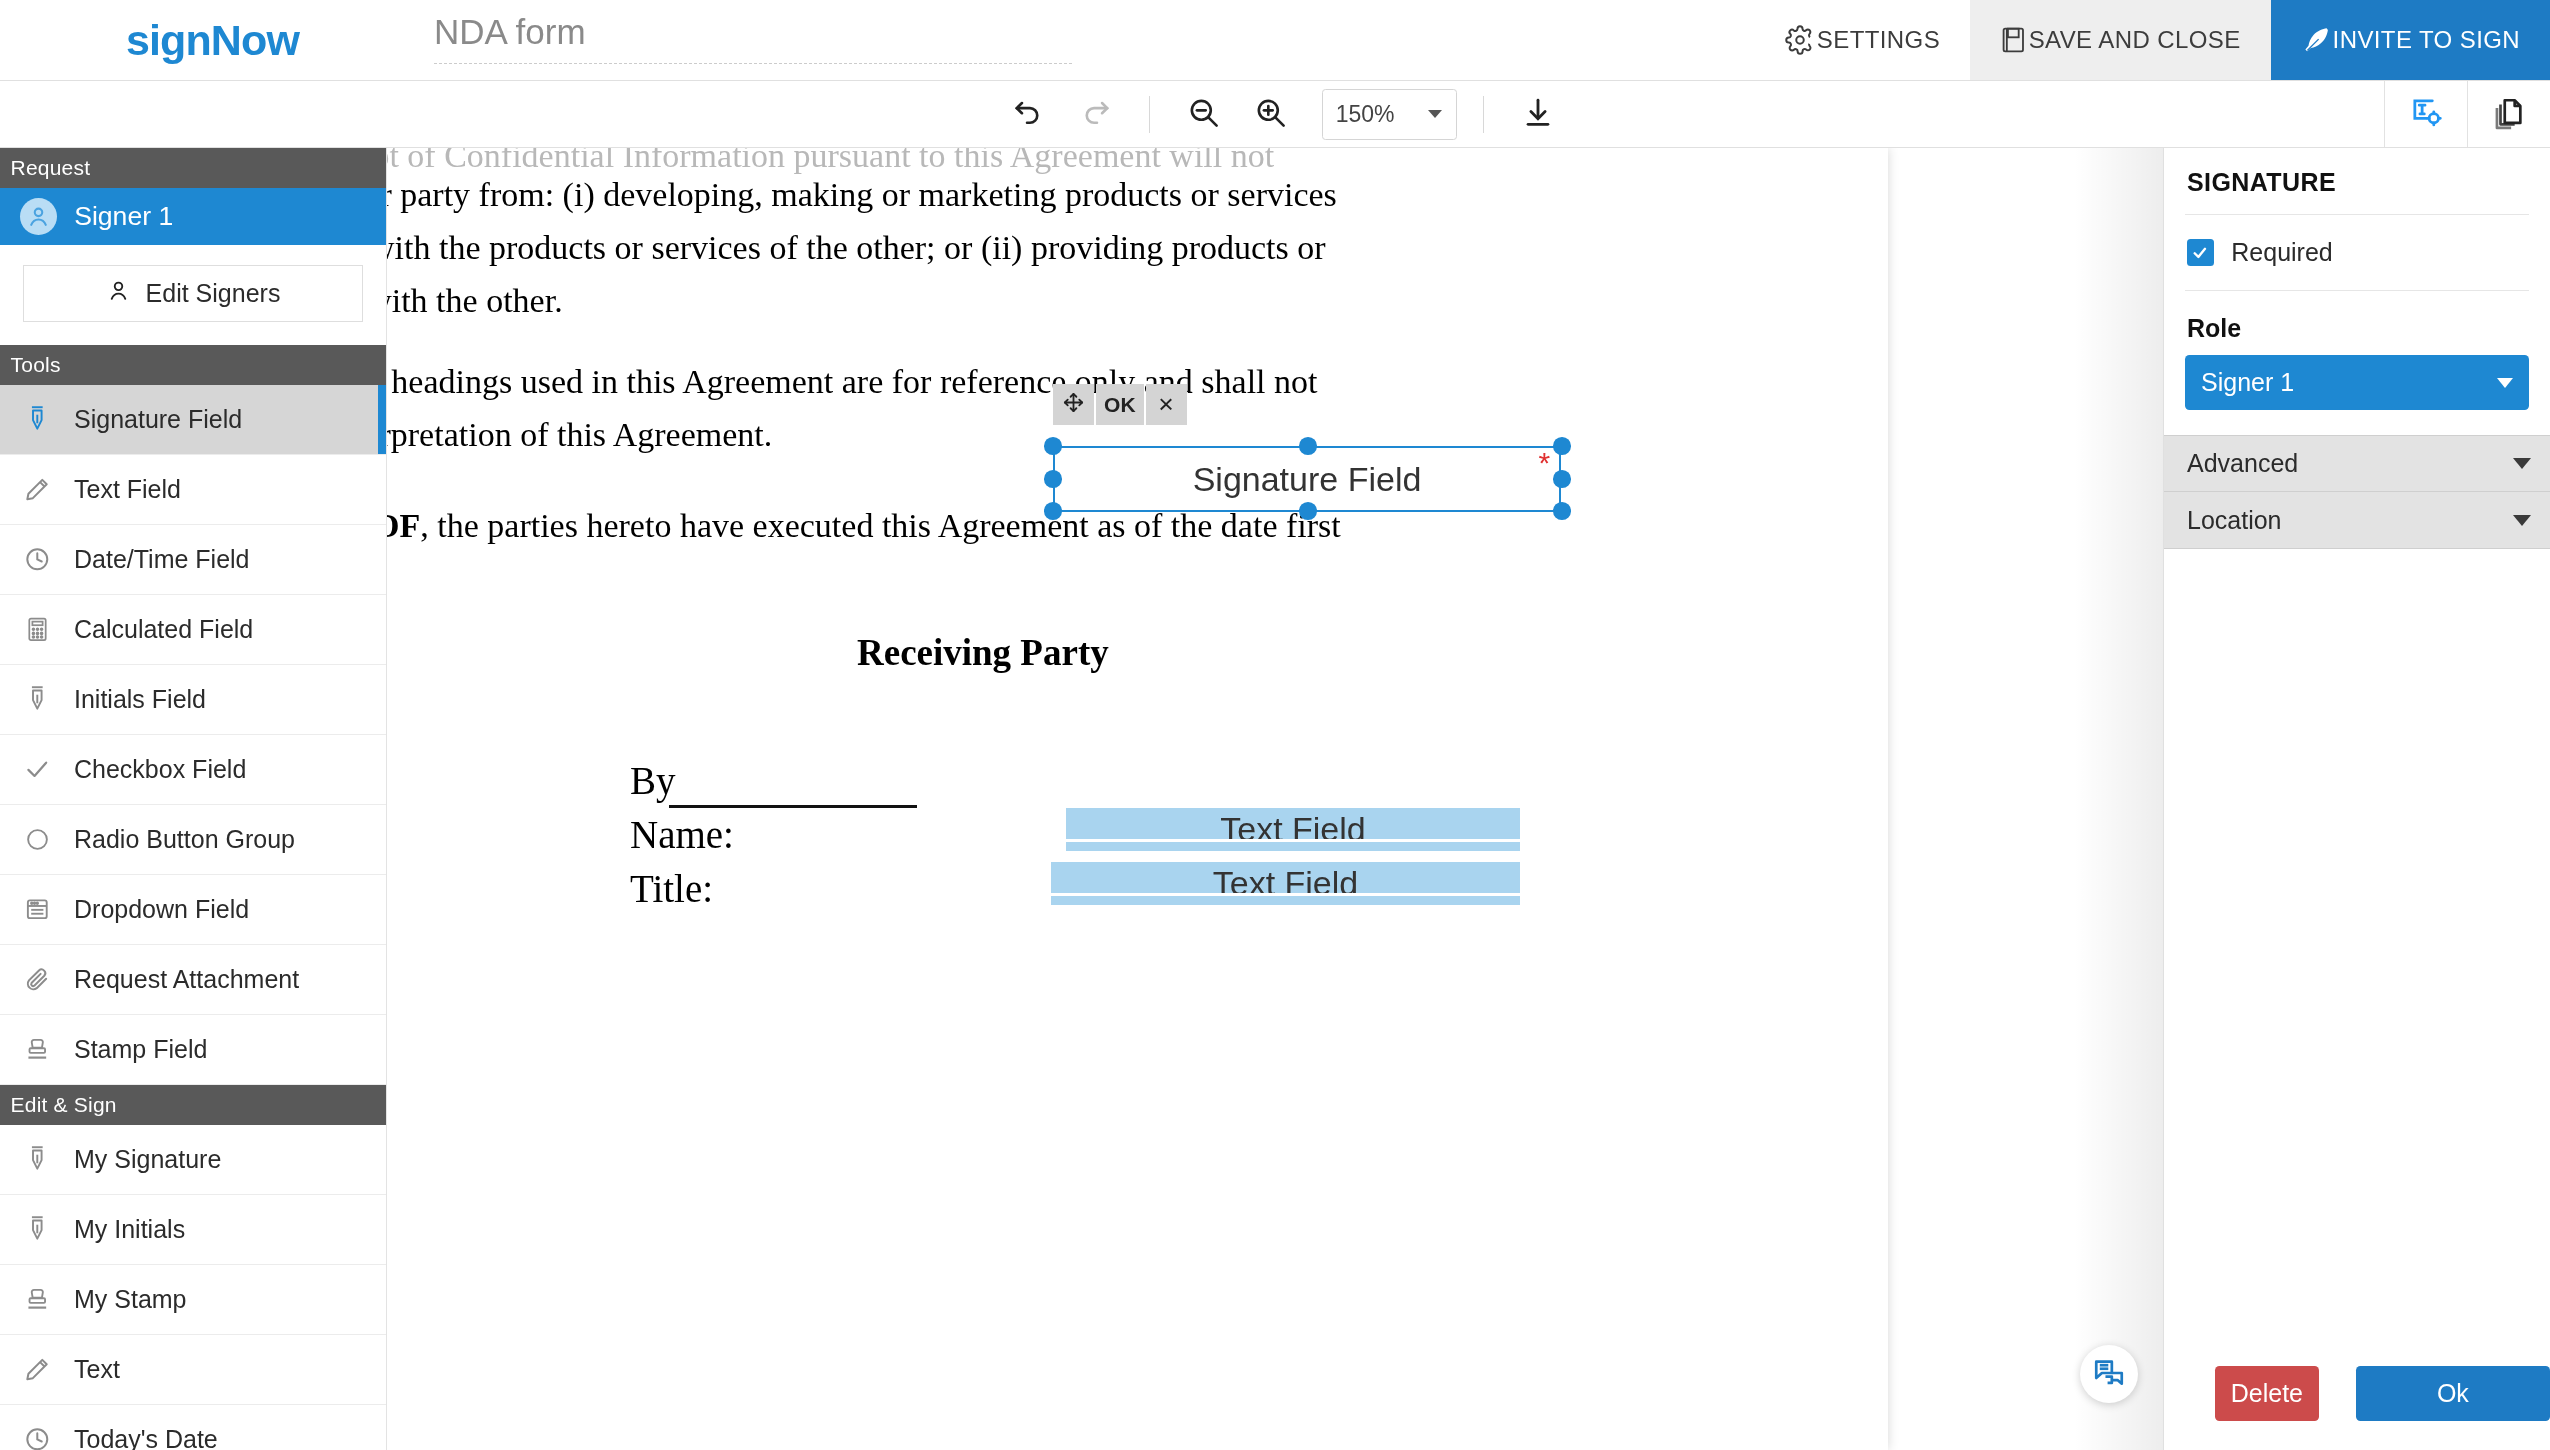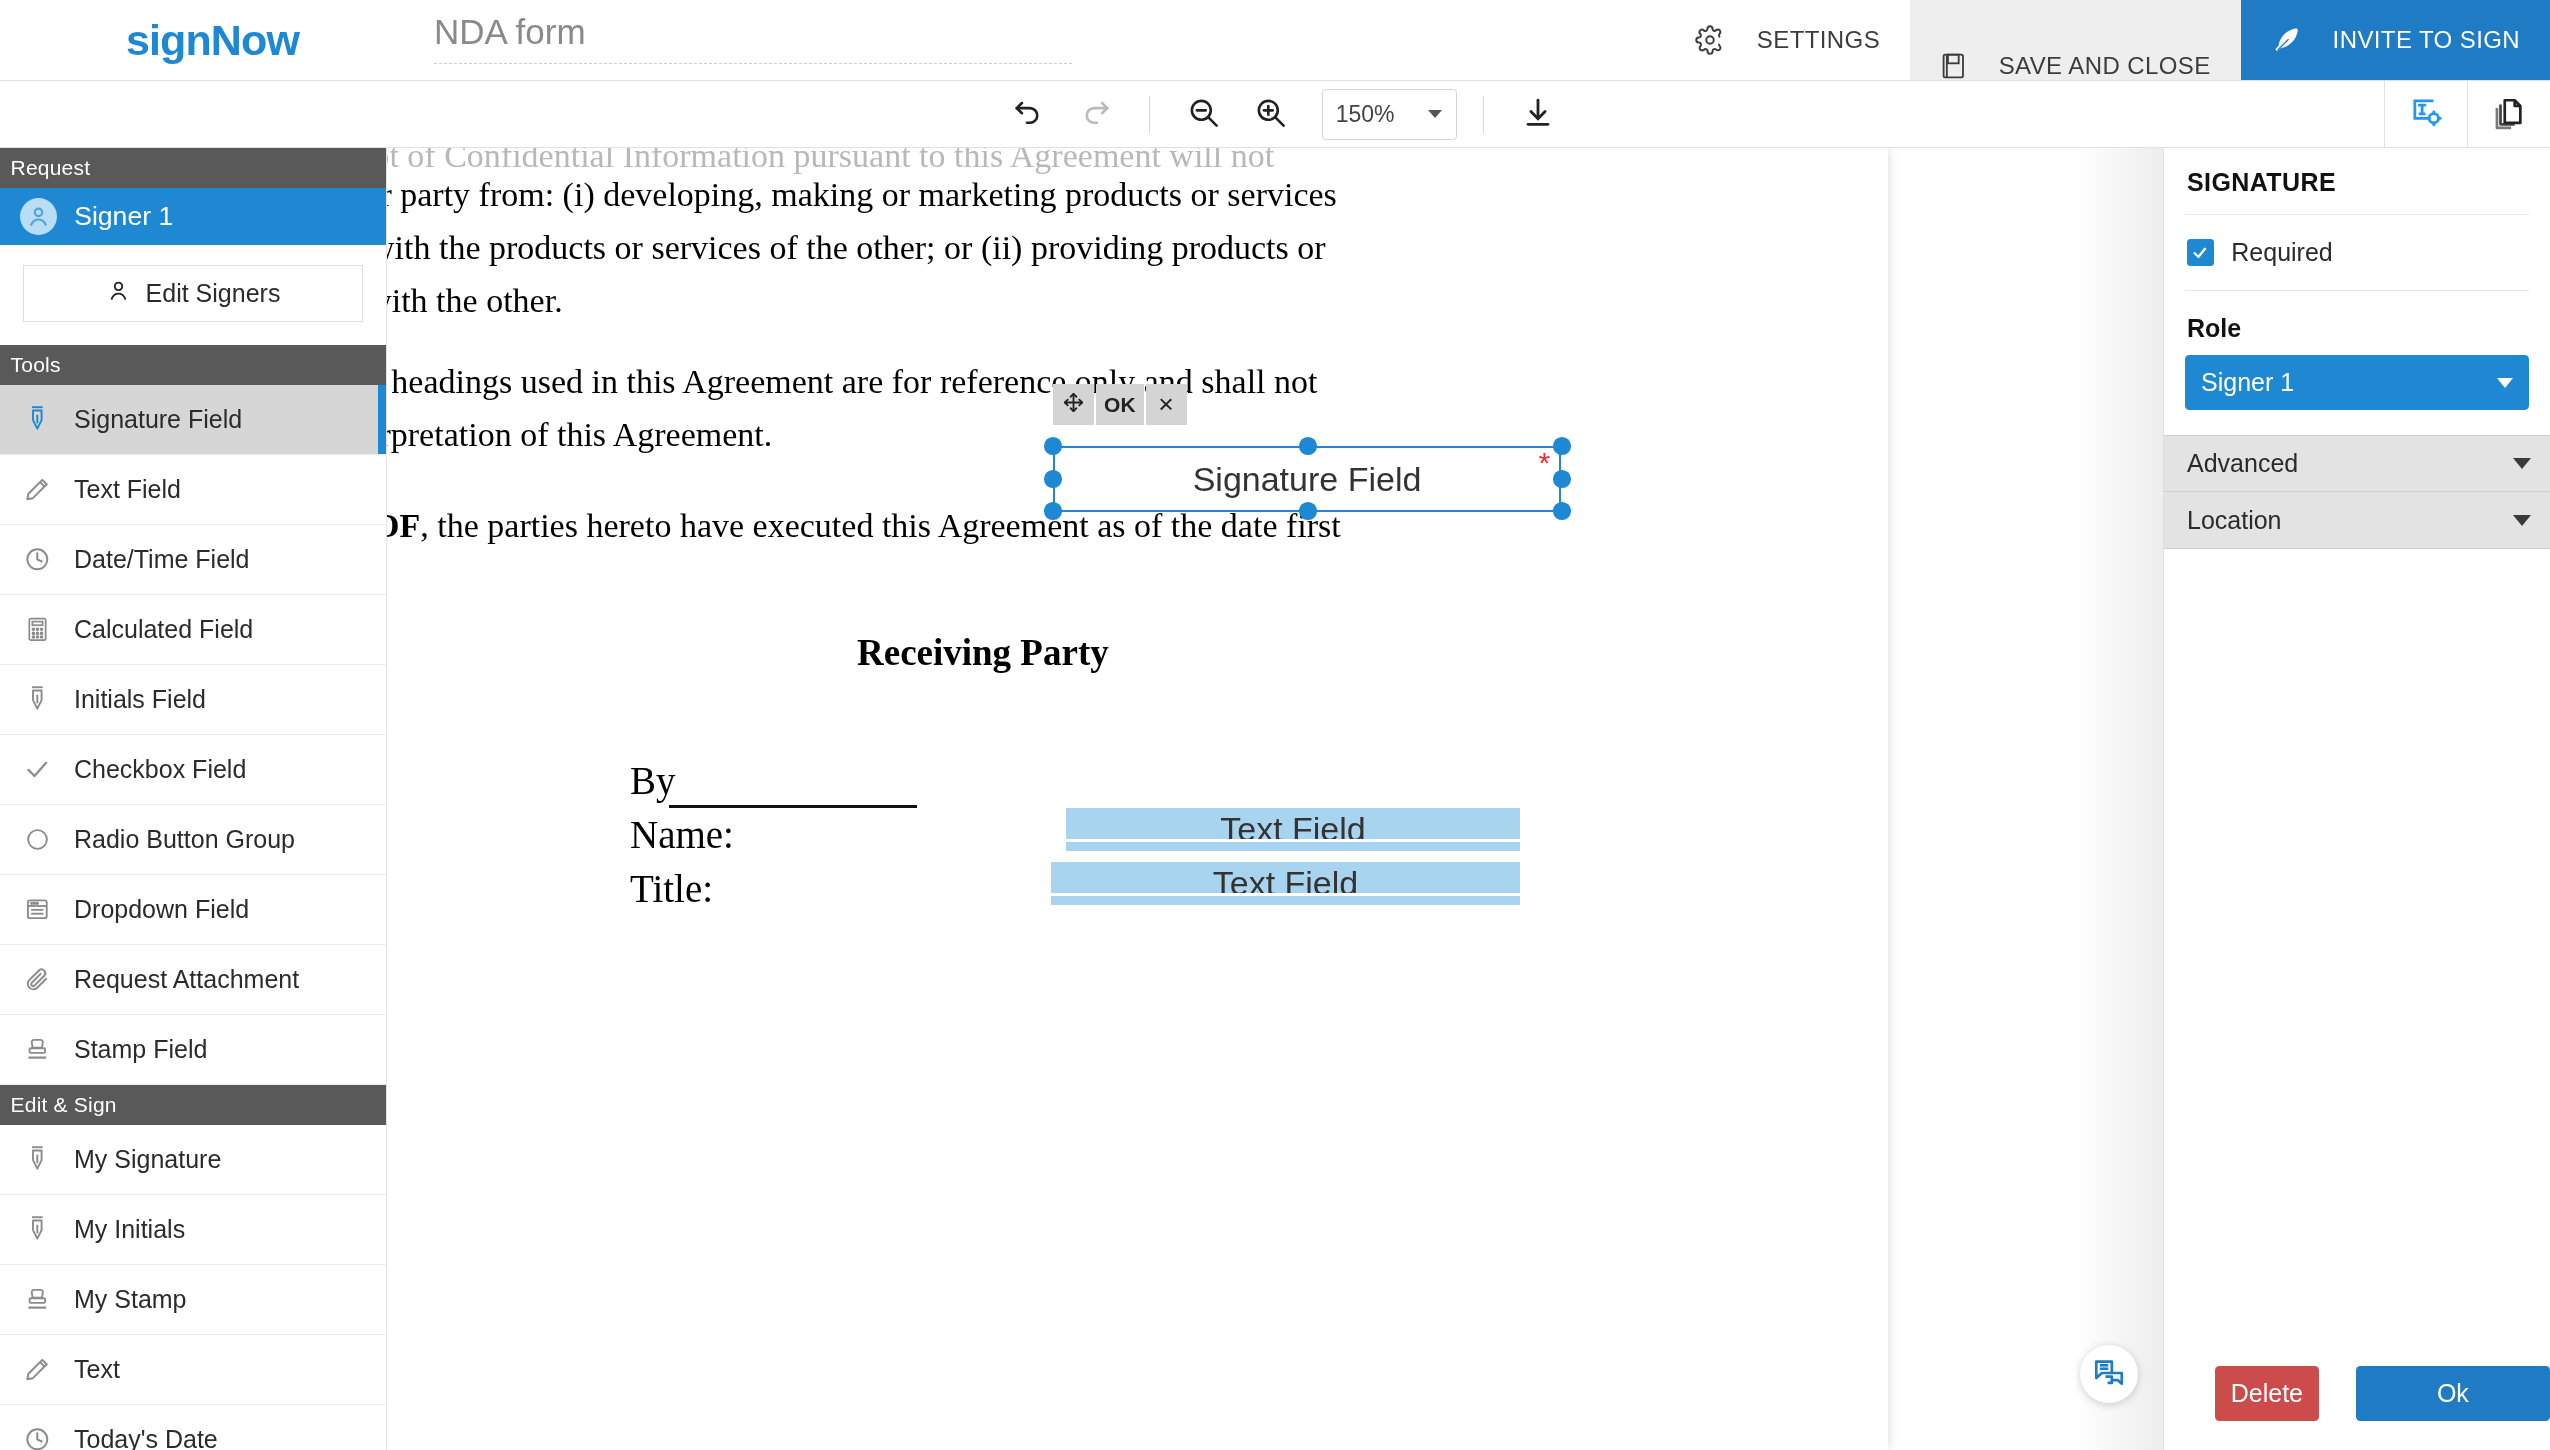--- a/index.html
+++ b/index.html
@@ -26,26 +26,26 @@
     flex: 0 0 656px; display: flex; align-items: flex-start;
     padding-top: 14px; padding-left: 8.9px;
   }
   .doc-title {
     font-size: 35px; color: #8a8a8a; font-weight: normal;
     border-bottom: 1.8px dashed #cccccc; padding-bottom: 12.4px;
     width: 638px; line-height: 1.05;
   }
   .header-spacer { flex: 1; }
   .hbtn {
-    display: flex; align-items: center; gap: 32px;
+    display: flex; align-items: center; gap: 2px;
     padding: 0 30px; font-size: 24px; letter-spacing: 0.4px;
     cursor: pointer; height: 80px;
   }
   .hbtn-settings { color: #3c3c3c; background: #ffffff; }
-  .hbtn-save { color: #3c3c3c; background: #eeeeee; align-items: flex-end; }
+  .hbtn-save { color: #3c3c3c; background: #eeeeee; }
   .hbtn-invite { color: #ffffff; background: #1e7bc4; }
   .hbtn svg { display: block; }
 
   
   .toolbar {
     position: absolute; left: 0; top: 81px; width: 2550px; height: 67px;
     background: #ffffff; border-bottom: 0.9px solid #e0e0e0;
     display: flex; align-items: center;
   }
   .tb-center {

